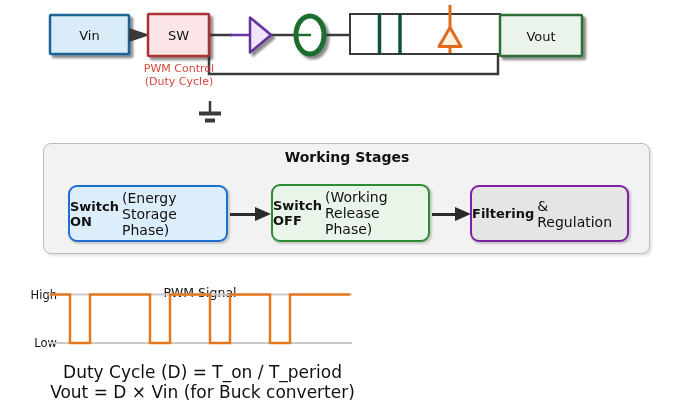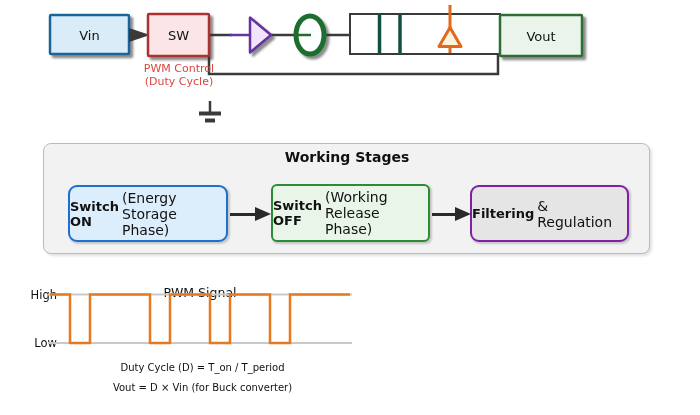--- a/index.html
+++ b/index.html
@@ -14,32 +14,32 @@
   .pwm-ctrl{left:118px;top:62px;width:122px;text-align:center;font-size:11px;line-height:13px;}
   
   .panel{left:43px;top:143px;width:605px;height:109px;border:1.5px solid #bbb;border-radius:8px;
          box-shadow:2px 2px 3px rgba(0,0,0,0.12);}
   .panel-title{left:43px;top:149px;width:608px;text-align:center;font-weight:bold;font-size:14px;}
   .stage-box{border-style:solid;border-width:2.5px;border-radius:9px;display:flex;flex-direction:row;
              align-items:center;justify-content:center;gap:3px;box-shadow:1.5px 1.5px 2px rgba(0,0,0,0.18);}
   .stage-box .t{font-weight:bold;font-size:13px;}
   .stage-box .s{font-size:14px;}
   #stage1{left:68px;top:185px;width:156px;height:53px;}
-  #stage2{left:271px;top:184px;width:155px;height:54px;border-radius:6px;}
+  #stage2{left:271px;top:184px;width:155px;height:54px;}
   #stage3{left:470px;top:185px;width:155px;height:53px;}
   .arrow-shaft{height:3.5px;background:#2a2a2a;top:212.5px;}
   .arrow-head{width:0;height:0;border-top:7.5px solid transparent;border-bottom:7.5px solid transparent;
               border-left:16px solid #2a2a2a;top:206.5px;}
   
   .pwm-title{left:100px;top:273px;width:200px;text-align:center;font-size:12.5px;margin-top:12px;}
   .ytick{left:0;top:0;width:41px;text-align:right;font-size:11.5px;margin-left:16px;}
   #ytick-high{top:288px;}
   #ytick-low{top:336px;}
   
-  .formula{left:0;width:405px;text-align:center;font-size:10px;}
+  .formula{left:0;width:405px;text-align:center;font-size:17px;}
   #formula1{top:362px;}
   #formula2{top:382px;}
 </style>
 </head>
 <body>
 
 <div class="canvas">
 
   <svg width="700" height="138" viewBox="0 0 700 138">
     <defs>

